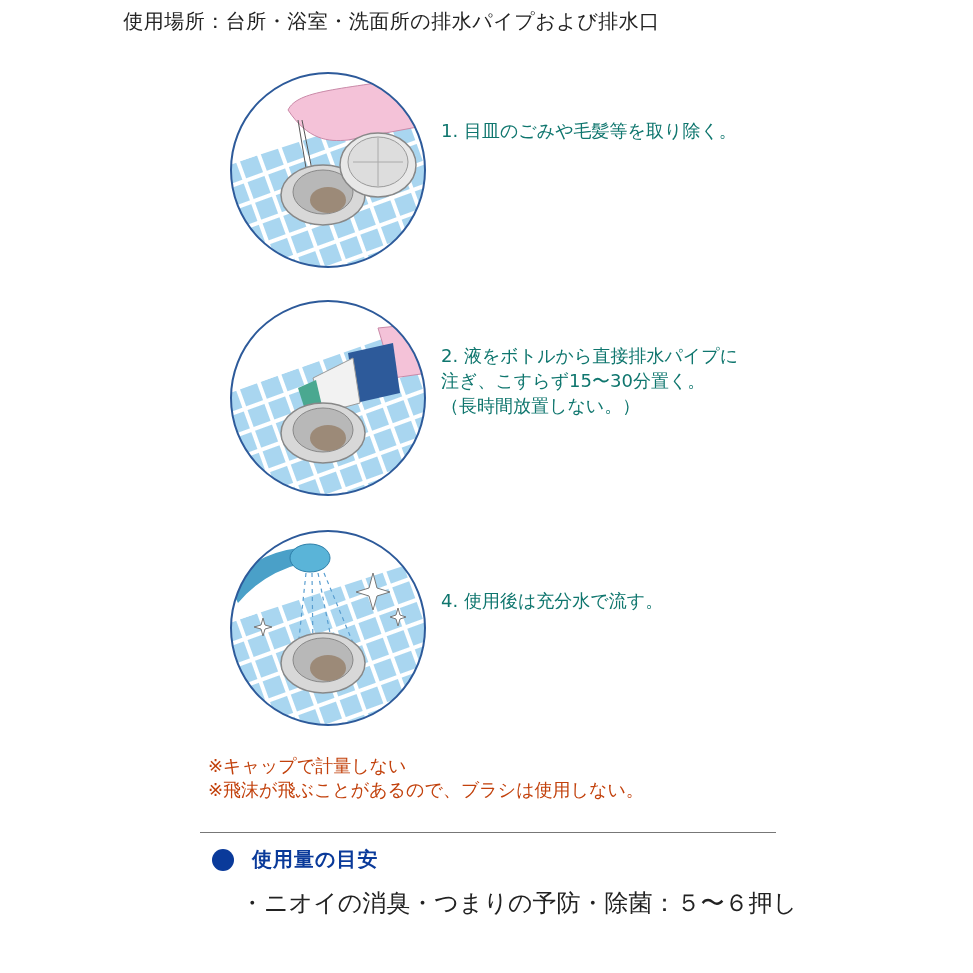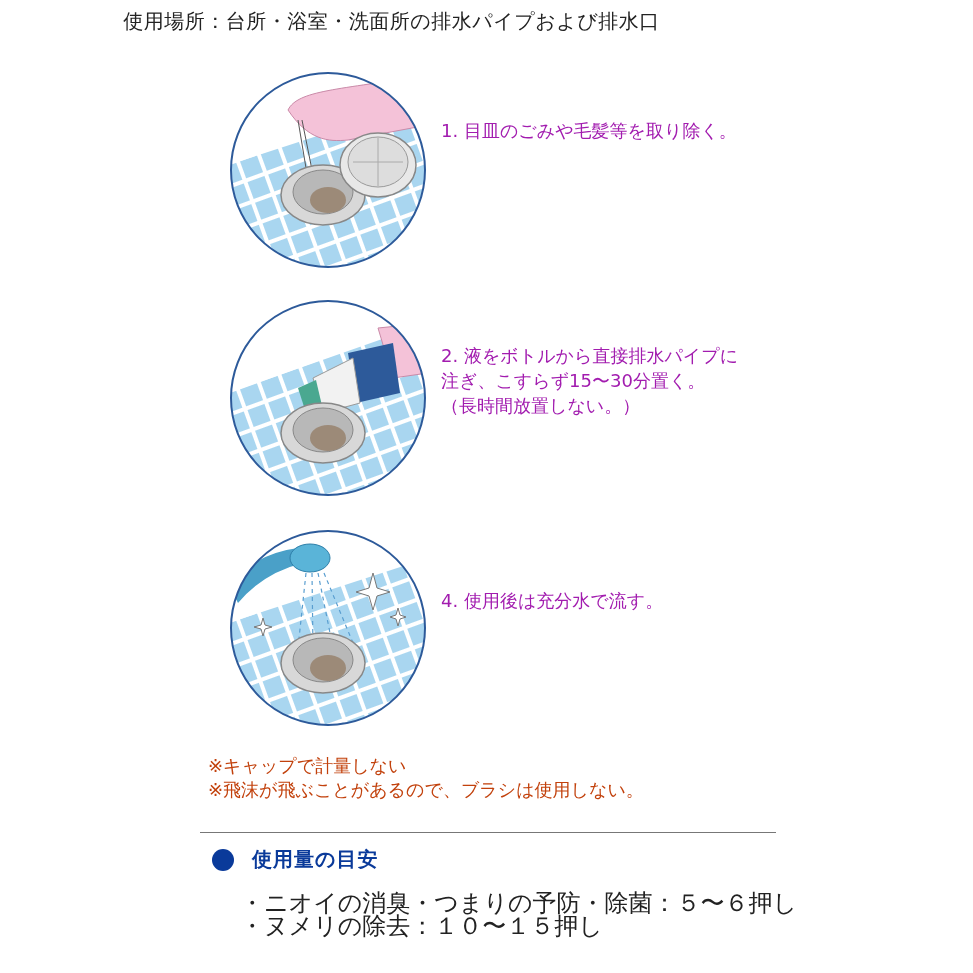--- a/index.html
+++ b/index.html
@@ -1,21 +1,21 @@
 <!DOCTYPE html>
 <html><head>
 <meta charset="utf-8">
 <style>
   html, body { margin:0; padding:0; background:#ffffff; }
   body { width:973px; height:973px; position:relative; overflow:hidden;
          font-family:"DejaVu Sans","Liberation Sans",sans-serif; color:#222; }
   .title { position:absolute; left:0; width:783px; top:8px; text-align:center;
            font-size:20px; color:#222; letter-spacing:0.5px; }
   .illus { position:absolute; left:228px; width:200px; height:200px; }
-  .step-text { position:absolute; left:441px; font-size:18px; line-height:25px; color:#a21caf; white-space:pre; }
+  .step-text { position:absolute; left:441px; font-size:18px; line-height:25px; color:#0f766e; white-space:pre; }
   .warn { position:absolute; left:208px; font-size:18px; line-height:23px; color:#c2410c; }
   .rule { position:absolute; left:200px; width:576px; top:832px; height:1px; background:#777; }
   .sec-head { position:absolute; left:212px; top:846px; display:flex; align-items:center; }
   .dot { width:22px; height:22px; border-radius:50%; background:#0a3a9a; margin-right:18px; }
   .sec-title { font-size:20px; font-weight:bold; color:#0a3a9a; letter-spacing:1px; }
   .usage { position:absolute; left:240px; top:892px; font-size:24px; line-height:23px; color:#222; }
 </style>
 </head>
 <body>
 
@@ -114,14 +114,13 @@
 
 <div class="rule"></div>
 
 <div class="sec-head">
   <div class="dot"></div>
   <div class="sec-title">使用量の目安</div>
 </div>
 
 <div class="usage">
   <div>・ニオイの消臭・つまりの予防・除菌：５〜６押し</div>
-  <div>・ヌメリの除去：１０〜１５押し</div>
 </div>
 
 </body></html>

